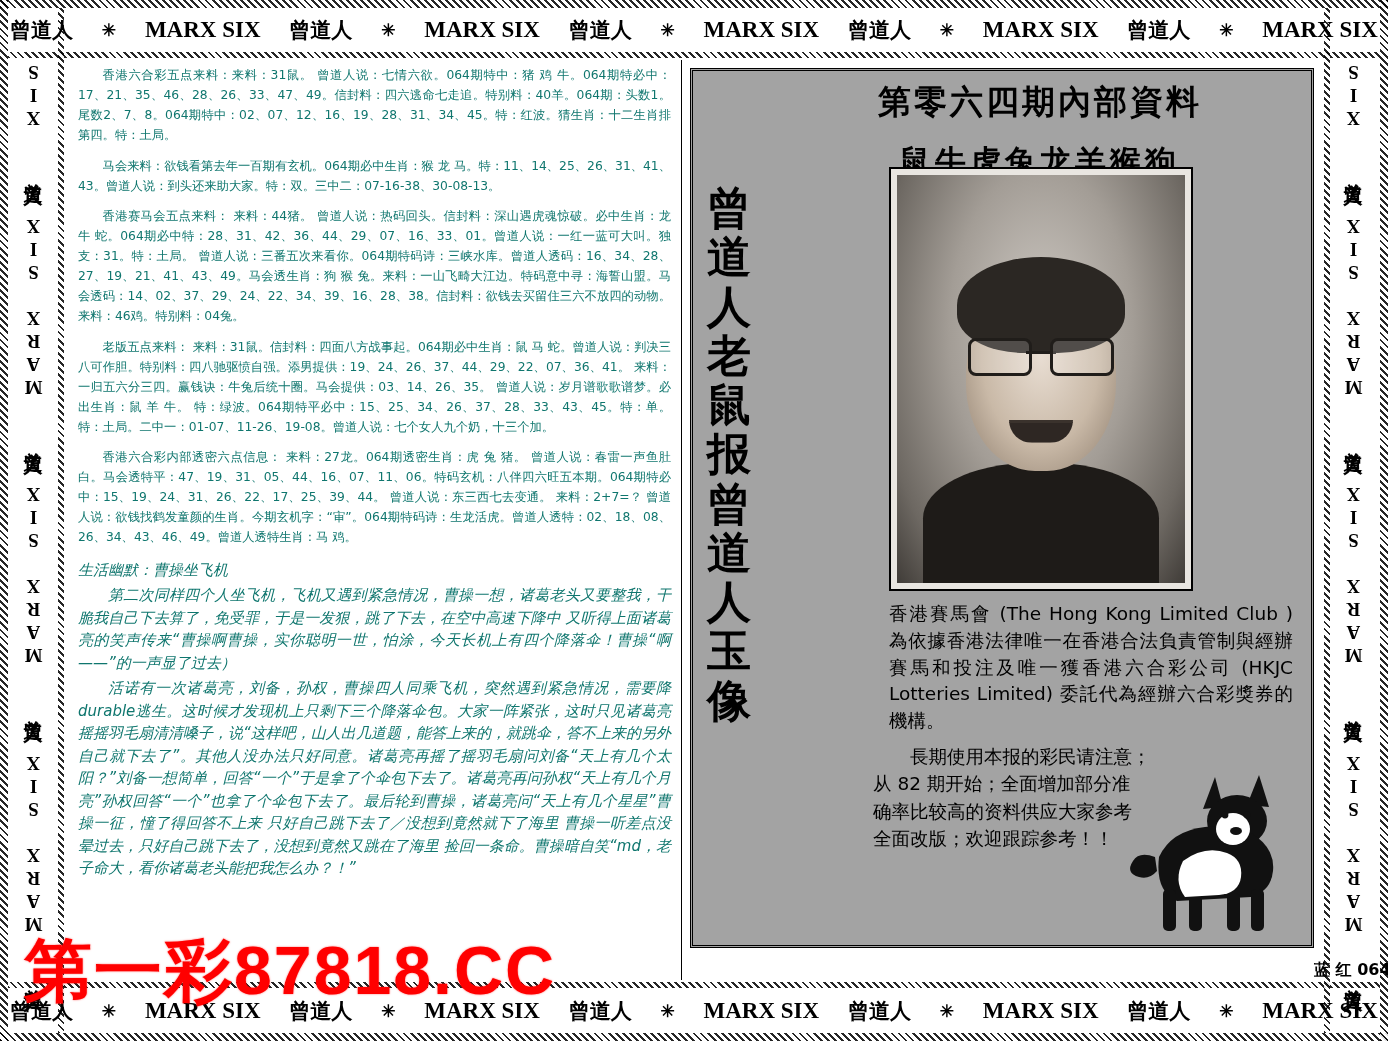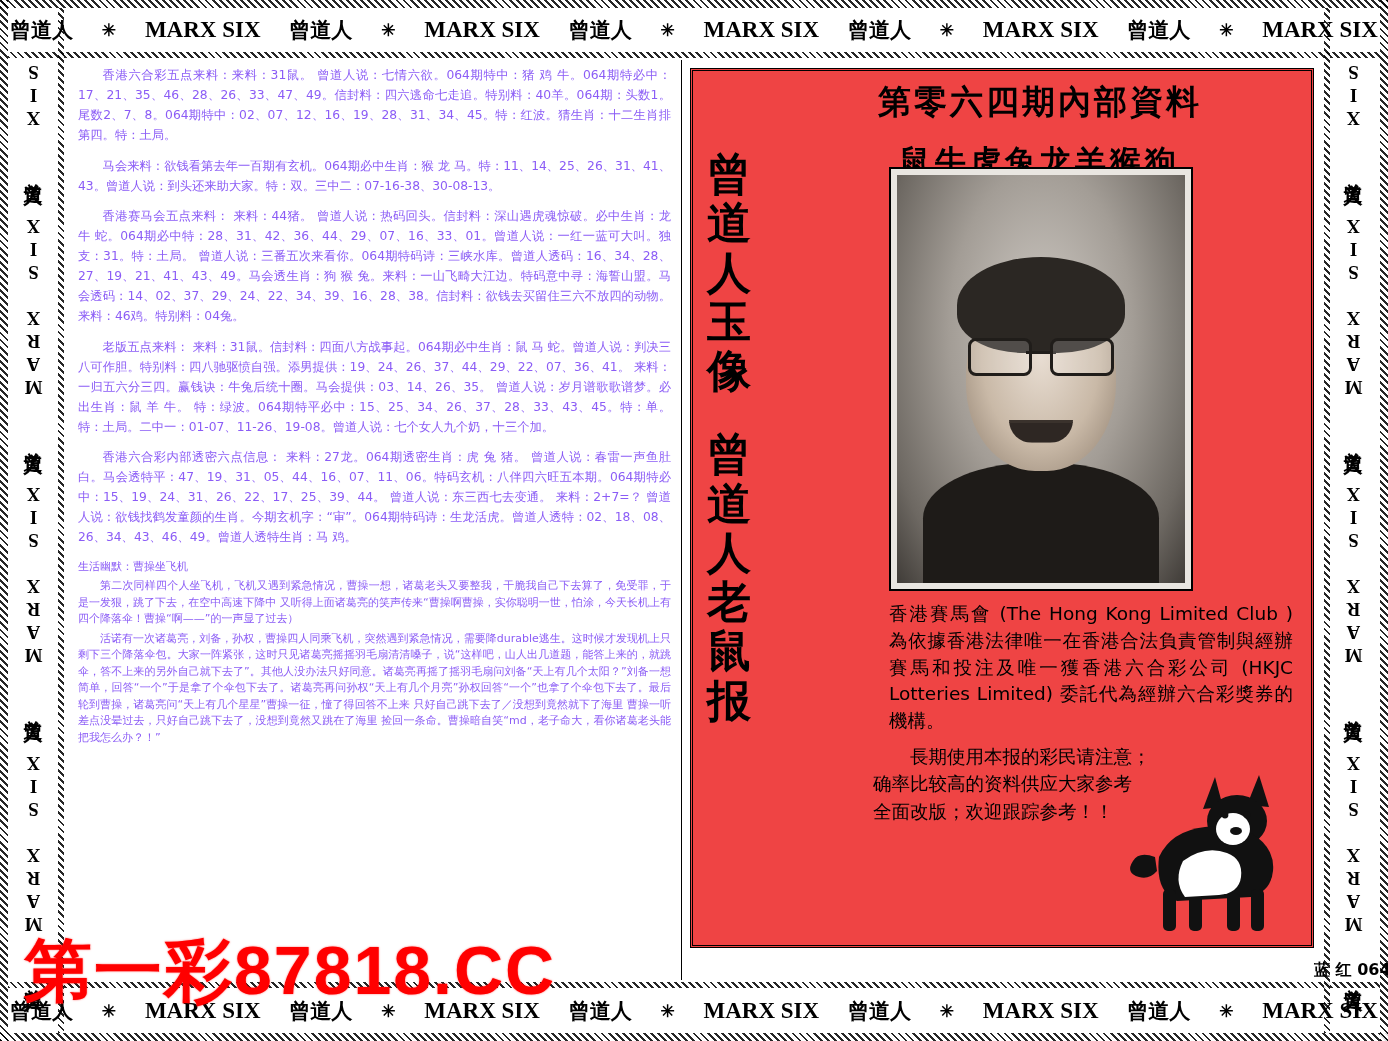--- a/index.html
+++ b/index.html
@@ -66,37 +66,37 @@
 
   
   .left-col{
     position:absolute;left:0;top:0;width:616px;height:920px;
     box-sizing:border-box;
     border-right:1px solid #000;
     padding:6px 10px 0 12px;
     font-family:"DejaVu Sans", sans-serif;
     font-size:12.3px;
     line-height:1.62;
-    color:#8b5cf6;
+    color:#0f766e;
     text-align:justify;
   }
   .left-col p{margin:0 0 11px 0;text-indent:2em;}
   .left-col p.noind{text-indent:0;}
-  .story{font-size:11px;line-height:1.5;}
+  .story{font-size:15px;line-height:1.5;font-style:italic;}
   .story p{margin:0 0 3px 0;}
 
   
   .right-col{
     position:absolute;left:624px;top:0;width:632px;height:920px;
   }
   .right-frame{
     position:absolute;left:0;top:8px;width:624px;height:880px;
     border:3px double #000;
     box-sizing:border-box;
-    background:#ef4444;
+    background:#a3a3a3;
   }
   .title-block{
     position:absolute;left:80px;top:12px;width:534px;text-align:center;
     font-family:"DejaVu Sans", sans-serif;
   }
   .title-main{
     font-size:33px;font-weight:700;letter-spacing:3px;color:#000;
     line-height:1.15;
   }
   .title-sub{
@@ -270,42 +270,43 @@
 
     <div class="right-col">
       <div class="right-frame">
 
         <div class="title-block">
           <div class="title-main">第零六四期內部資料</div>
           <div class="title-sub">鼠牛虎兔龙羊猴狗</div>
         </div>
 
         <div class="vertical-title">
+          <span style="margin-top:34px;">曾道人老鼠报</span>
           <span>曾道人玉像</span>
-          <span style="margin-top:34px;">曾道人老鼠报</span>
         </div>
 
         <div class="portrait-wrap">
           <div class="inner">
             <div class="body-sh"></div>
             <div class="face"></div>
             <div class="hair"></div>
             <div class="glasses">
               <div class="lens l"></div>
                 <div class="bridge"></div>
                 <div class="lens r"></div>
             </div>
             <div class="mouth"></div>
           </div>
         </div>
 
         <div class="hkjc-text">香港賽馬會 (The Hong Kong Limited Club ) 為依據香港法律唯一在香港合法負責管制與經辦賽馬和投注及唯一獲香港六合彩公司 (HKJC Lotteries Limited) 委託代為經辦六合彩獎券的機構。</div>
 
         <div class="notice-text">
           <div class="ind">長期使用本报的彩民请注意；</div>
+          <div>从 82 期开始；全面增加部分准</div>
           <div>确率比较高的资料供应大家参考</div>
           <div>全面改版；欢迎跟踪参考！！</div>
         </div>
 
         <svg class="dog" viewBox="0 0 180 190">
           <g fill="#111">
             <path d="M96 28 L84 60 L104 58 Z"></path>
             <path d="M140 26 L150 58 L128 56 Z"></path>
             <ellipse cx="118" cy="72" rx="30" ry="26"></ellipse>
             <path d="M40 108 q12 -26 46 -30 q34 -4 52 10 q18 14 16 34 q-2 20 -22 26 l-74 4 q-22 -10 -18 -44z"></path>

